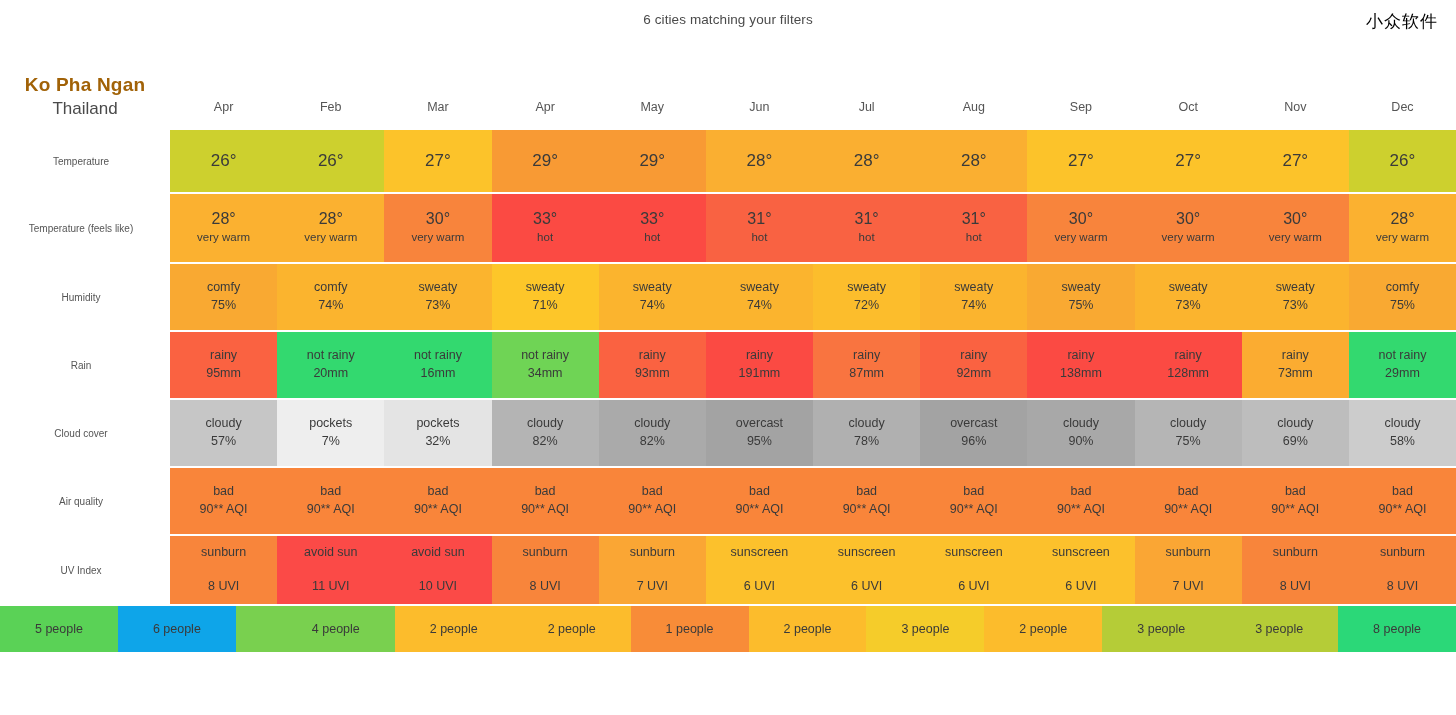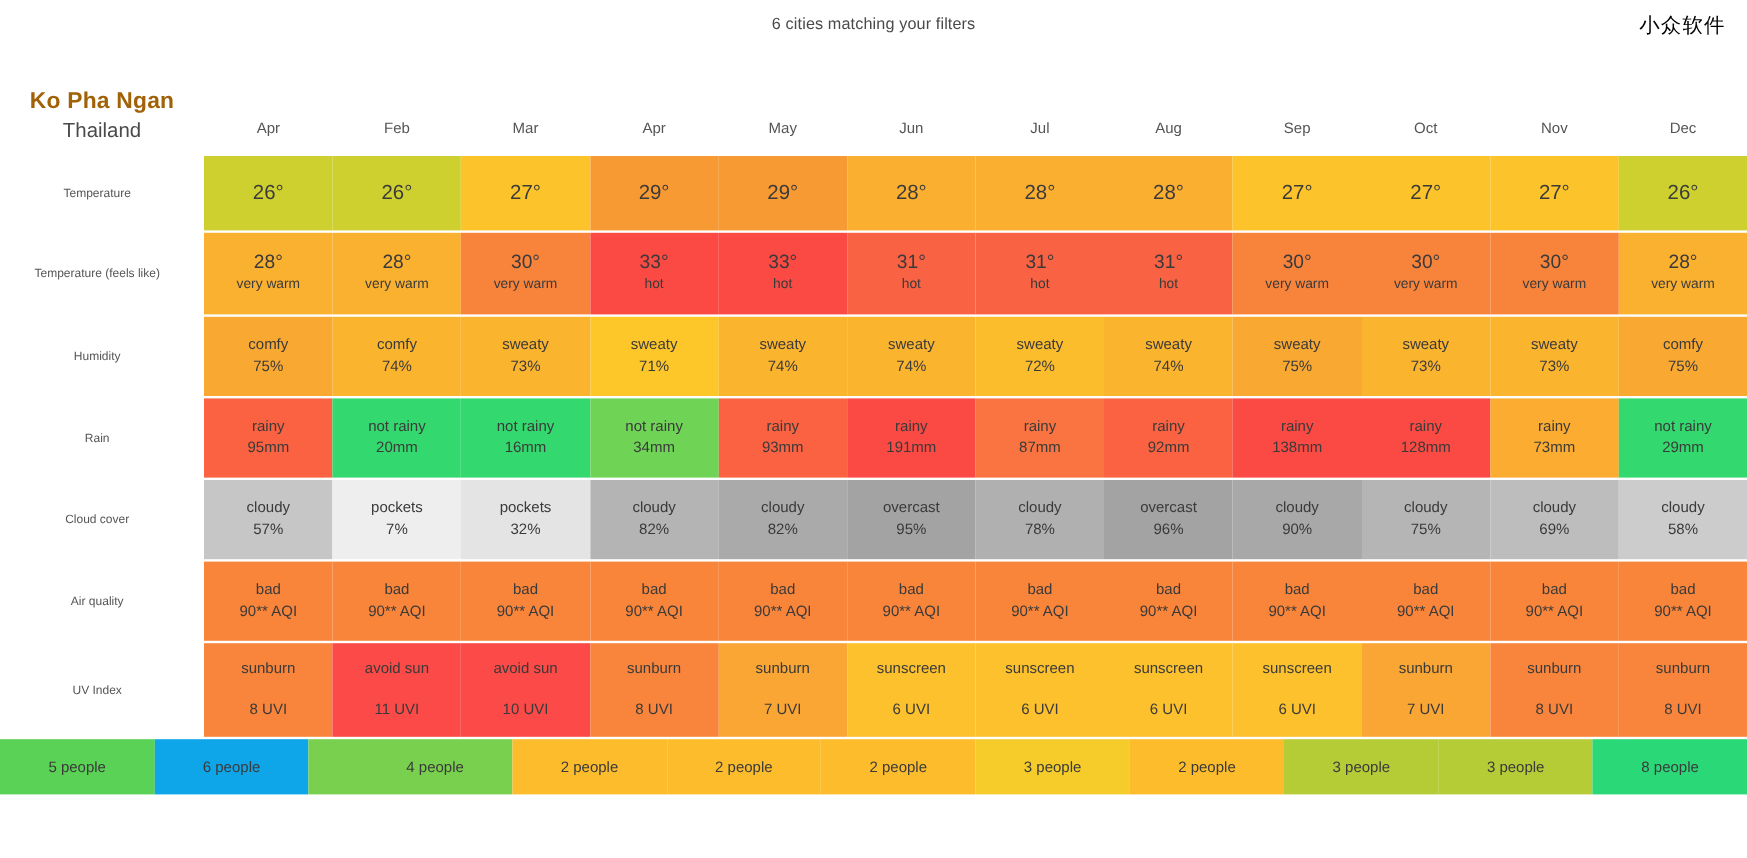--- a/index.html
+++ b/index.html
@@ -79,21 +79,21 @@
   .cell .v2 { font-size: 11.5px; line-height: 1.35; margin-top: 2px; }
   .cell.one-line .v1 { font-size: 12.5px; }
 
   
   .r-temp   .cell { height: 62px; align-items: center; }
   .r-feels  .cell { height: 68px; }
   .r-hum    .cell { height: 66px; }
   .r-rain   .cell { height: 66px; }
   .r-cloud  .cell { height: 66px; }
   .r-air    .cell { height: 66px; }
-  .r-uv     .cell { height: 78px; gap: 16px; }
+  .r-uv     .cell { height: 68px; gap: 16px; }
   .r-check  .cell { height: 46px; }
 
   .r-temp  .cell .v1 { font-size: 17px; }
   .r-feels .cell .v1 { font-size: 16px; }
   .r-hum   .cell .v1,
   .r-rain  .cell .v1,
   .r-cloud .cell .v1,
   .r-air   .cell .v1,
   .r-uv    .cell .v1 { font-size: 12.5px; }
   .r-hum   .cell .v2,
@@ -508,20 +508,23 @@
             </div>
             <div class="cell one-line" style="background: rgb(121, 208, 79); padding-left: 41px;">
               <div class="v1">4 people</div>
             </div>
             <div class="cell one-line" style="background: rgb(252, 188, 44);">
               <div class="v1">2 people</div>
             </div>
             <div class="cell one-line" style="background: rgb(252, 188, 44);">
               <div class="v1">2 people</div>
             </div>
+            <div class="cell one-line" style="background: rgb(248, 140, 56);">
+              <div class="v1">1 people</div>
+            </div>
             <div class="cell one-line" style="background: rgb(252, 188, 44);">
               <div class="v1">2 people</div>
             </div>
             <div class="cell one-line" style="background: rgb(245, 204, 42);">
               <div class="v1">3 people</div>
             </div>
             <div class="cell one-line" style="background: rgb(252, 188, 44);">
               <div class="v1">2 people</div>
             </div>
             <div class="cell one-line" style="background: rgb(181, 204, 55);">

